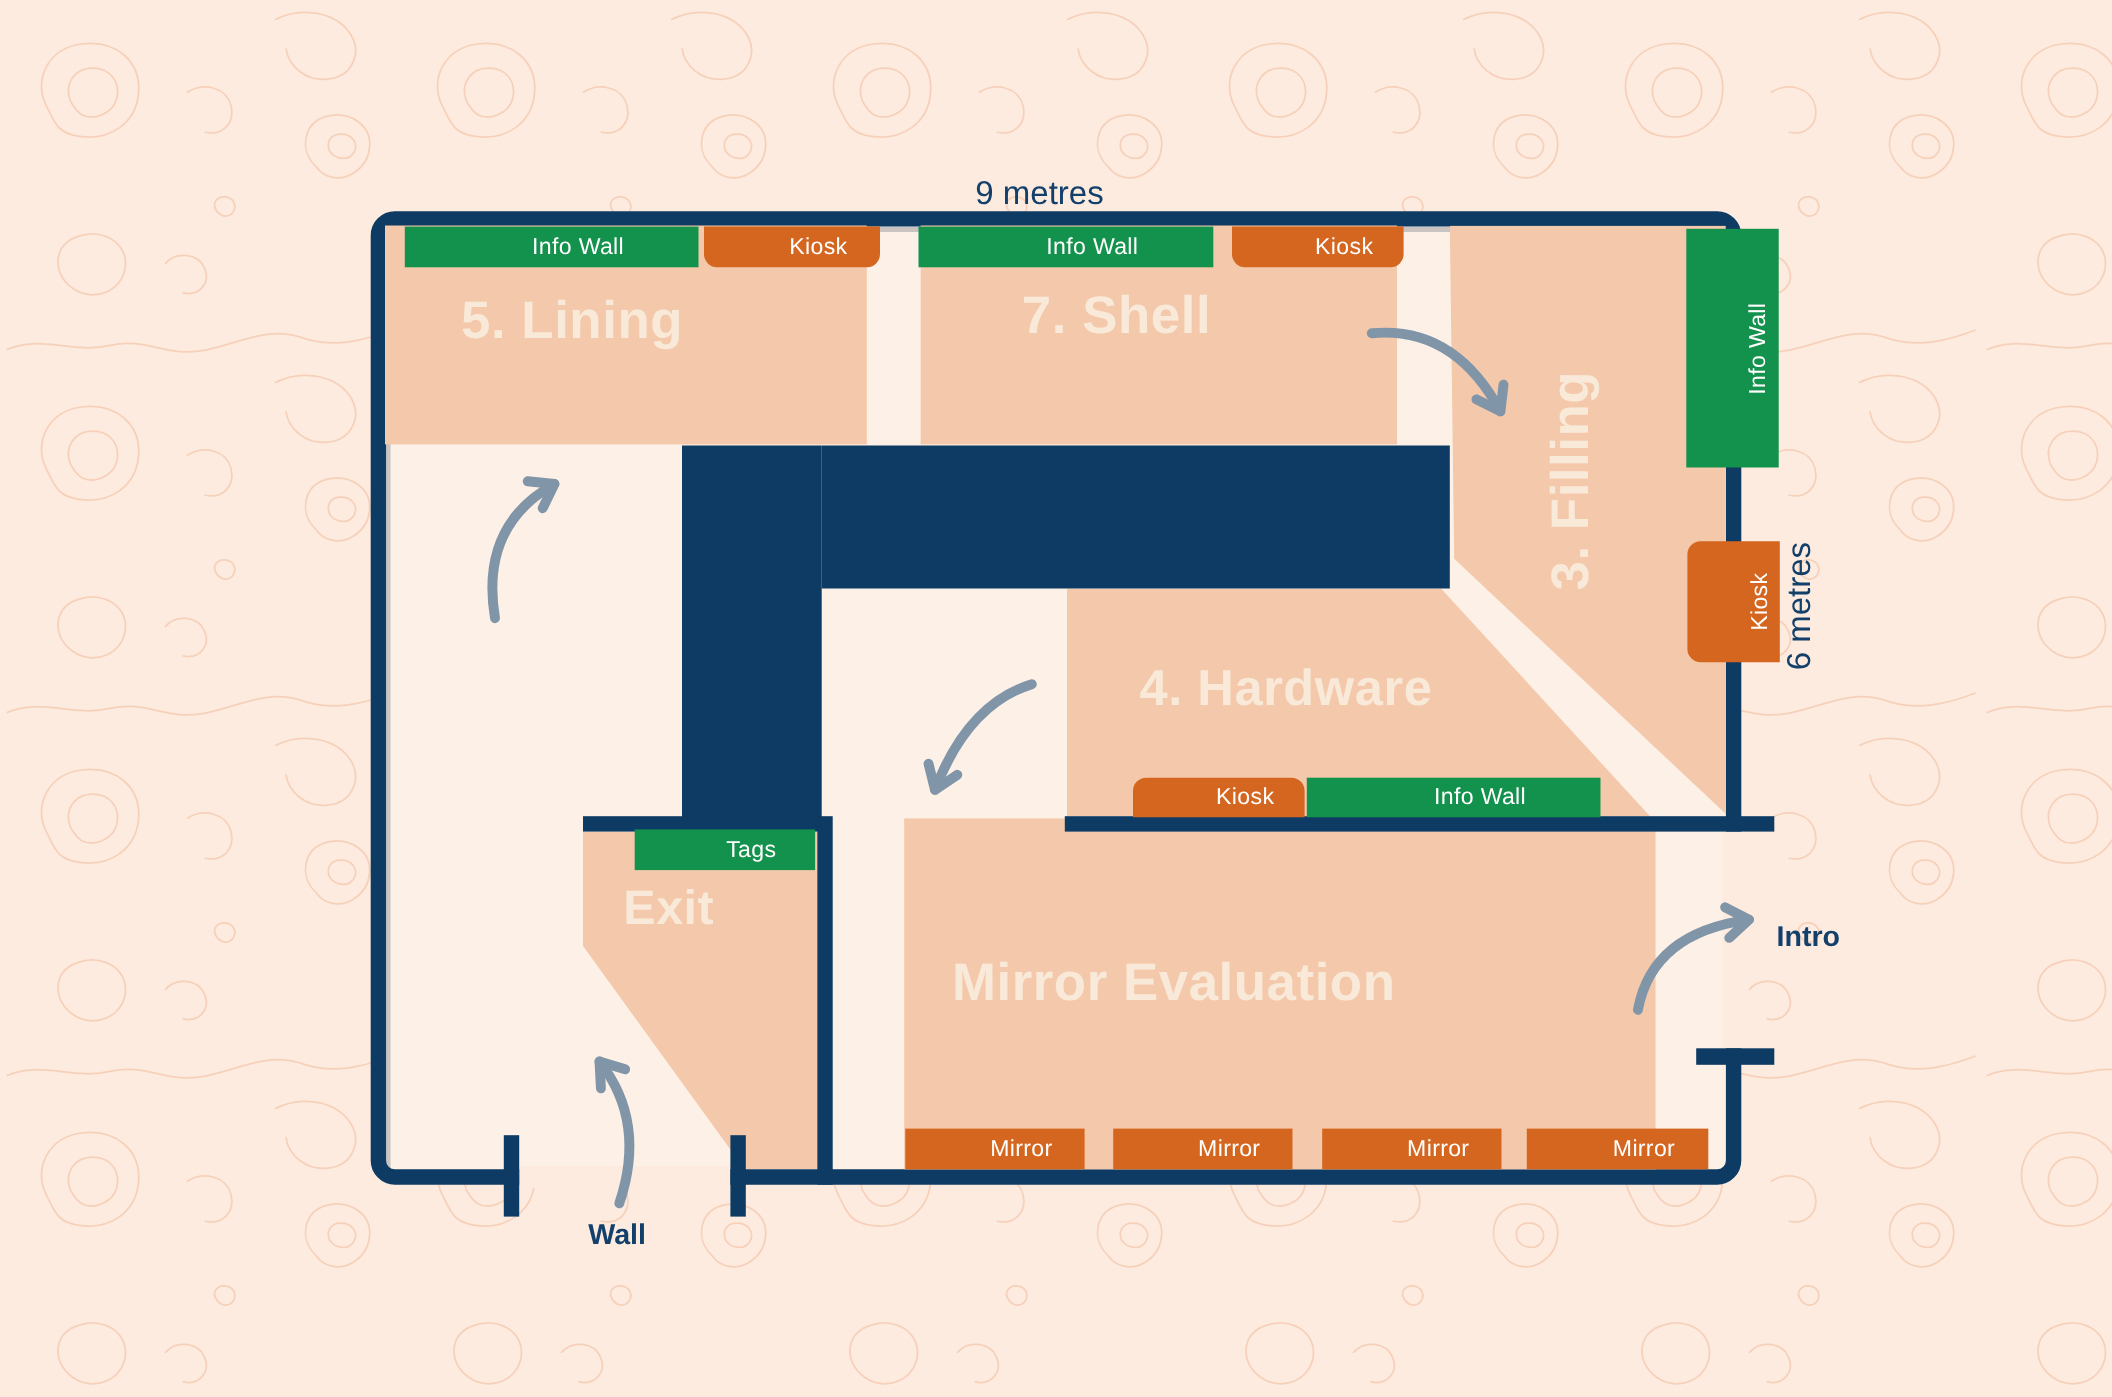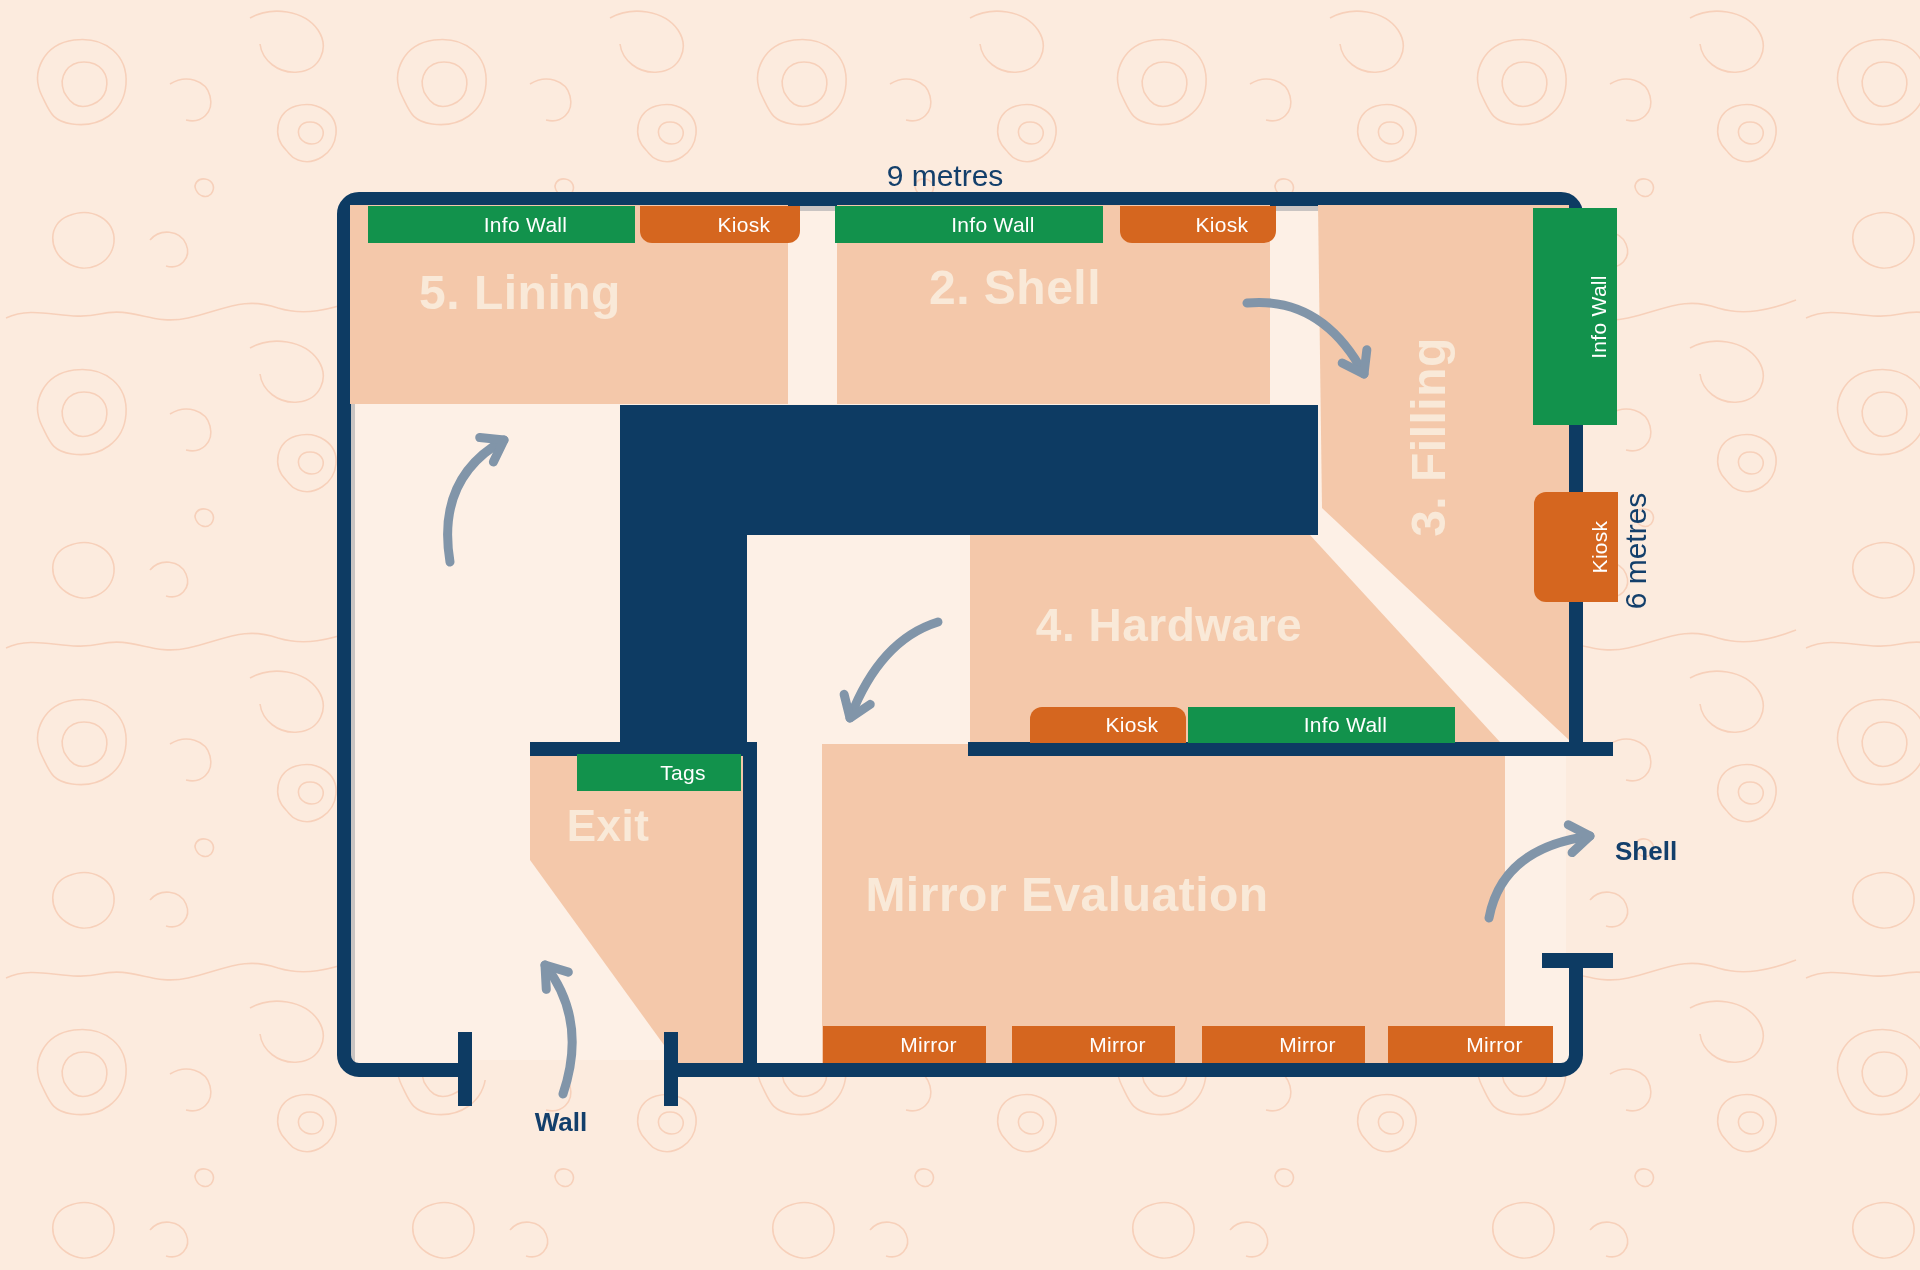--- a/index.html
+++ b/index.html
@@ -123,21 +123,21 @@
     <span>Mirror</span>
   </div>
   <div class="badge orange" style="left:1202px;top:1026px;width:115px;height:37px;">
     <span>Mirror</span>
   </div>
   <div class="badge orange" style="left:1388px;top:1026px;width:117px;height:37px;">
     <span>Mirror</span>
   </div>
 
   <div class="room-label" style="left:520px;top:292px;font-size:48px;">5. Lining</div>
-  <div class="room-label" style="left:1015px;top:287px;font-size:48px;">2. Shell</div>
+  <div class="room-label" style="left:1015px;top:287px;font-size:48px;">7. Shell</div>
   <div class="room-label vert" style="left:1428px;top:437px;font-size:48px;">3. Filling</div>
   <div class="room-label" style="left:1169px;top:625px;font-size:46px;">4. Hardware</div>
   <div class="room-label" style="left:608px;top:826px;font-size:44px;">Exit</div>
   <div class="room-label" style="left:1067px;top:894px;font-size:48px;">Mirror Evaluation</div>
 
   <svg class="layer" width="1920" height="1270">
     <defs>
       <marker id="ah" markerUnits="userSpaceOnUse" markerWidth="60" markerHeight="60" viewBox="-30 -30 60 60" refX="1" refY="0" orient="auto">
         <path d="M-19,-14 L1,0 L-19,14" fill="none" stroke="#8195a9" stroke-width="9" stroke-linecap="round" stroke-linejoin="round"></path>
       </marker>
@@ -147,15 +147,15 @@
       <path d="M1247,303 Q1322,296 1364,374" marker-end="url(#ah)"></path>
       <path d="M938,622 Q880,640 850,718" marker-end="url(#ah)"></path>
       <path d="M563,1094 Q588,1020 545,965" marker-end="url(#ah)"></path>
       <path d="M1489,918 Q1502,848 1590,836" marker-end="url(#ah)"></path>
     </g>
   </svg>
 
   <div class="note dim center" style="left:945px;top:152px;margin-top:24px;">9 metres</div>
   <div class="note dim vrot" style="left:1636px;top:551px;">6 metres</div>
   <div class="note door center" style="left:561px;top:1122px;">Wall</div>
-  <div class="note door" style="left:1615px;top:836px;">Shell</div>
+  <div class="note door" style="left:1615px;top:836px;">Intro</div>
 
 </div>
 
 </body></html>

